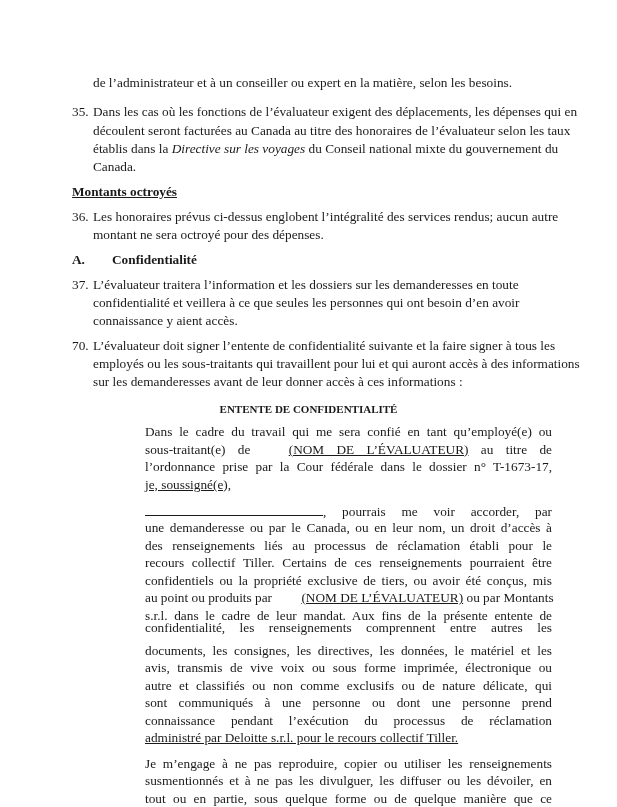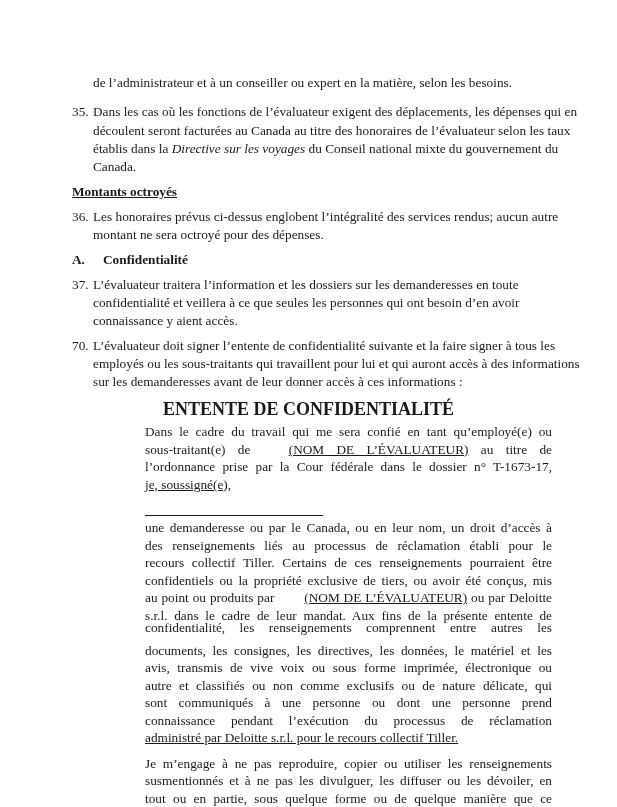--- a/index.html
+++ b/index.html
@@ -3,22 +3,22 @@
 <meta charset="utf-8">
 <style>
   html, body { margin: 0; padding: 0; background: #ffffff; }
   body { width: 617px; height: 807px; position: relative; overflow: hidden;
          font-family: "Liberation Serif", serif; color: #1a1a1a; font-size: 13.3px; }
   .line { position: absolute; white-space: nowrap; line-height: 16px; }
   .num { position: absolute; left: 72px; line-height: 16px; }
   .body { left: 93px; }
   .heading-u { left: 72px; font-weight: bold; text-decoration: underline; }
   .sec-letter { left: 72px; font-weight: bold; }
-  .sec-title { left: 103px; font-weight: bold; text-align: right; }
-  .agree-title { left: 0; width: 617px; text-align: center; font-weight: bold; font-size: 18px; }
+  .sec-title { left: 112px; font-weight: bold; text-align: right; }
+  .agree-title { left: 0; width: 617px; text-align: center; font-weight: bold; font-size: 11px; }
   .aj { position: absolute; left: 145px; width: 407px; line-height: 16px; white-space: nowrap;
         text-align: justify; text-align-last: justify; }
   .al { position: absolute; left: 145px; line-height: 16px; white-space: nowrap; text-decoration: underline; }
   .u { text-decoration: underline; margin-left: 26px; }
   .blank { display: inline-block; width: 178px; border-bottom: 1px solid #1a1a1a; height: 12px; vertical-align: baseline; }
 </style>
 </head>
 <body>
 
 <div>
@@ -68,30 +68,30 @@
     <div class="aj" style="top:424px">Dans le cadre du travail qui me sera confié en tant qu’employé(e) ou</div>
     <div class="aj" style="top:442px">
       <span>sous-traitant(e) de</span>
       <span class="u">(NOM DE L’ÉVALUATEUR)</span>
       <span>au titre de</span>
     </div>
     <div class="aj" style="top:459px">l’ordonnance prise par la Cour fédérale dans le dossier n° T-1673-17,</div>
     <div class="al" style="top:477px">je, soussigné(e),</div>
 
     <div class="aj" style="top:503px">
-      <span class="blank"></span>
+      <span class="blank"></span><span>, pourrais me voir accorder, par</span>
     </div>
     <div class="aj" style="top:520px">une demanderesse ou par le Canada, ou en leur nom, un droit d’accès à</div>
     <div class="aj" style="top:538px">des renseignements liés au processus de réclamation établi pour le</div>
     <div class="aj" style="top:555px">recours collectif Tiller. Certains de ces renseignements pourraient être</div>
     <div class="aj" style="top:573px">confidentiels ou la propriété exclusive de tiers, ou avoir été conçus, mis</div>
     <div class="aj" style="top:590px">
       <span>au point ou produits par</span>
       <span class="u">(NOM DE L’ÉVALUATEUR)</span>
-      <span>ou par Deloitte</span>
+      <span>ou par Montants</span>
     </div>
     <div class="aj" style="top:608px">s.r.l. dans le cadre de leur mandat. Aux fins de la présente entente de</div>
     <div class="aj" style="top:620px">confidentialité, les renseignements comprennent entre autres les</div>
     <div class="aj" style="top:643px">documents, les consignes, les directives, les données, le matériel et les</div>
     <div class="aj" style="top:660px">avis, transmis de vive voix ou sous forme imprimée, électronique ou</div>
     <div class="aj" style="top:678px">autre et classifiés ou non comme exclusifs ou de nature délicate, qui</div>
     <div class="aj" style="top:695px">sont communiqués à une personne ou dont une personne prend</div>
     <div class="aj" style="top:713px">connaissance pendant l’exécution du processus de réclamation</div>
     <div class="al" style="top:730px">administré par Deloitte s.r.l. pour le recours collectif Tiller.</div>
 

